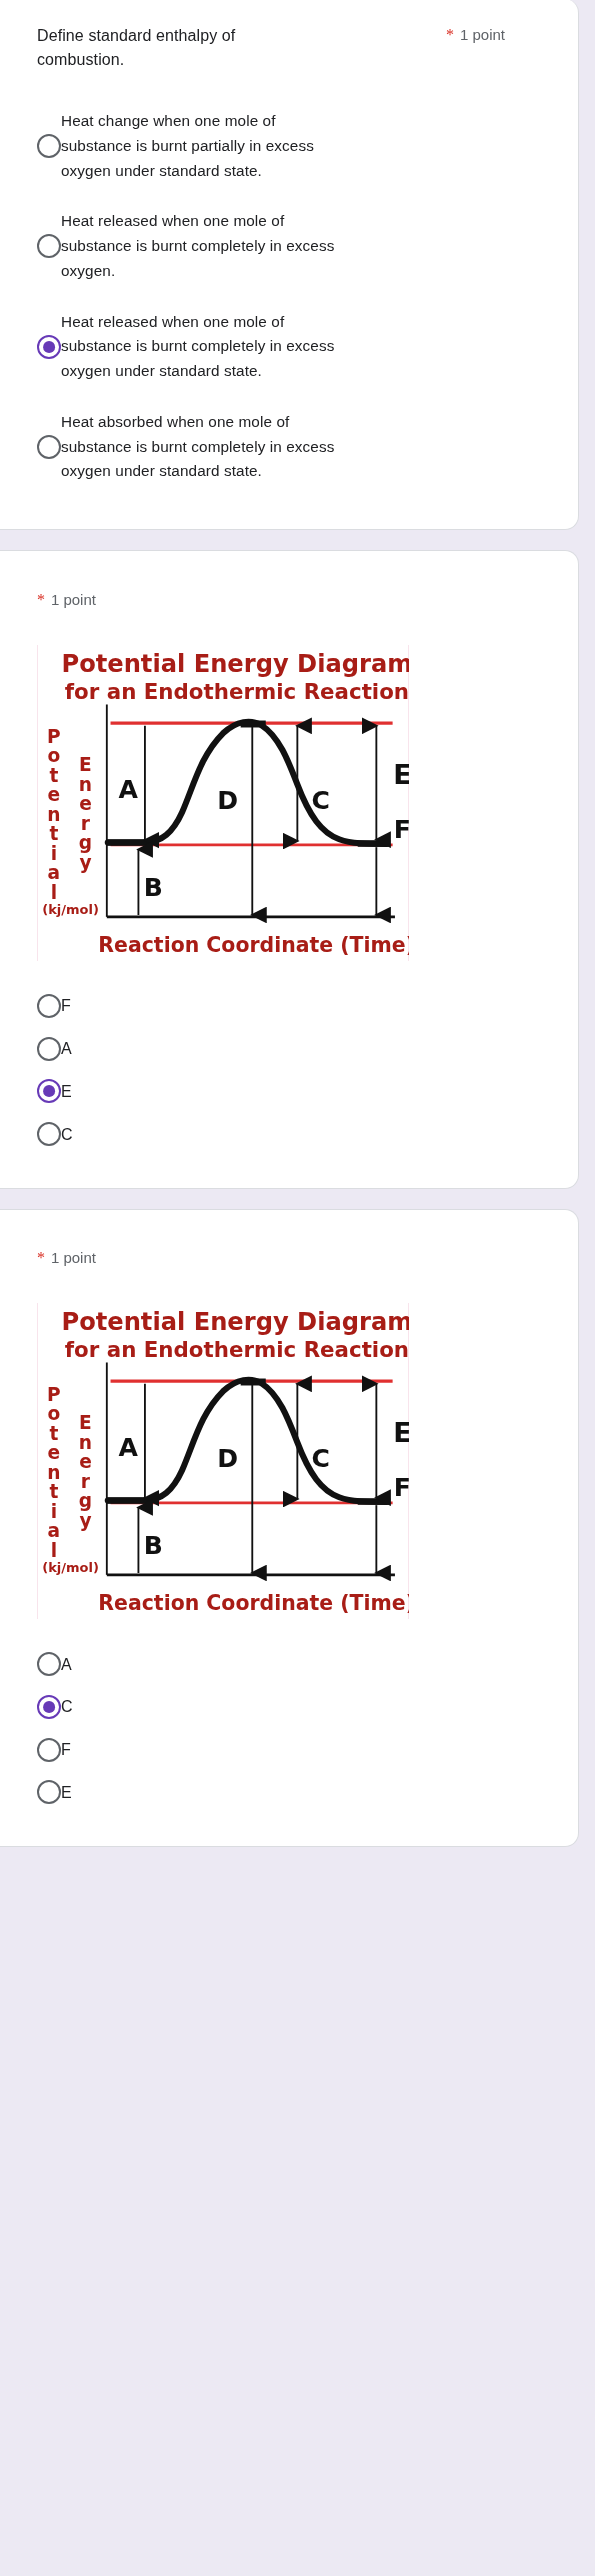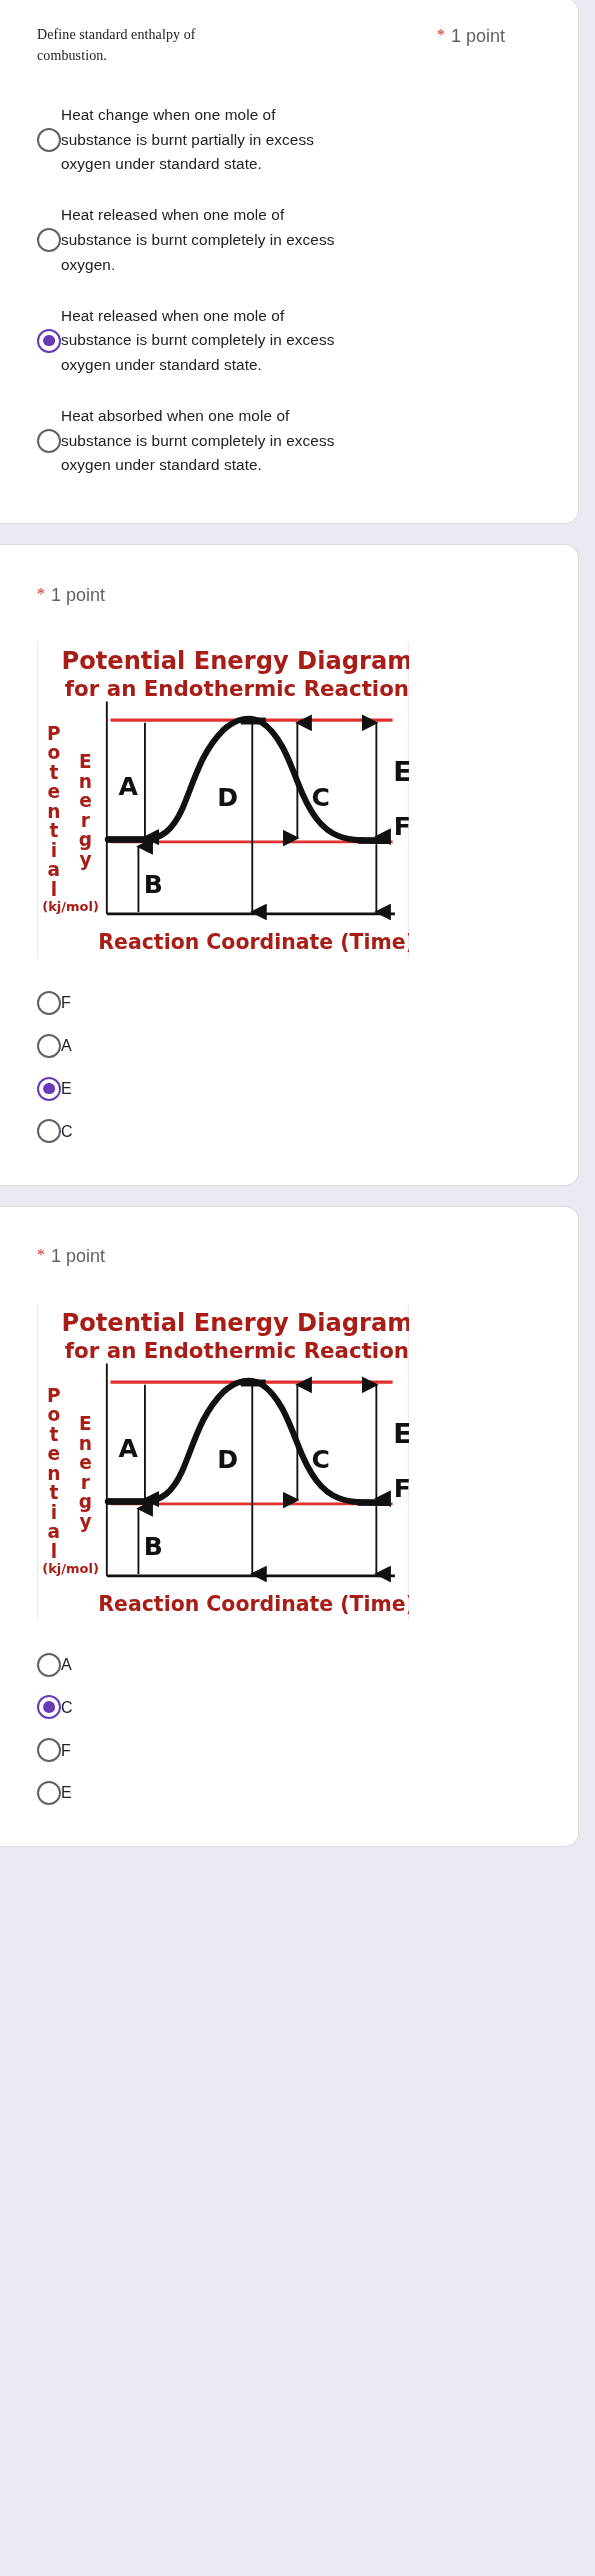--- a/index.html
+++ b/index.html
@@ -37,46 +37,45 @@
   }
 
   .qhead {
     display: flex;
     align-items: flex-start;
     justify-content: space-between;
     gap: 11.8px;
   }
 
   .qtitle {
-    font-size: 14px;
+    font-size: 16px;
     line-height: 1.52;
     color: #202124;
     font-weight: 400;
     max-width: 359px;
     letter-spacing: 0.1px;
     white-space: pre-line;
-    font-family: Liberation Serif, serif;
   }
 
   .points {
     display: flex;
     align-items: flex-start;
     gap: 5.9px;
     flex: 0 0 auto;
     padding-top: 3.5px;
     margin-right: 38px;
   }
   .req-star {
     color: #D93025;
     font-size: 16px;
     line-height: 1;
     font-family: "Liberation Serif", serif;
   }
   .points-label {
-    font-size: 18px;
+    font-size: 15px;
     color: #5F6368;
     line-height: 1.1;
     white-space: nowrap;
   }
 
   
   .options { margin-top: 23.6px; }
 
   .option {
     display: flex;

